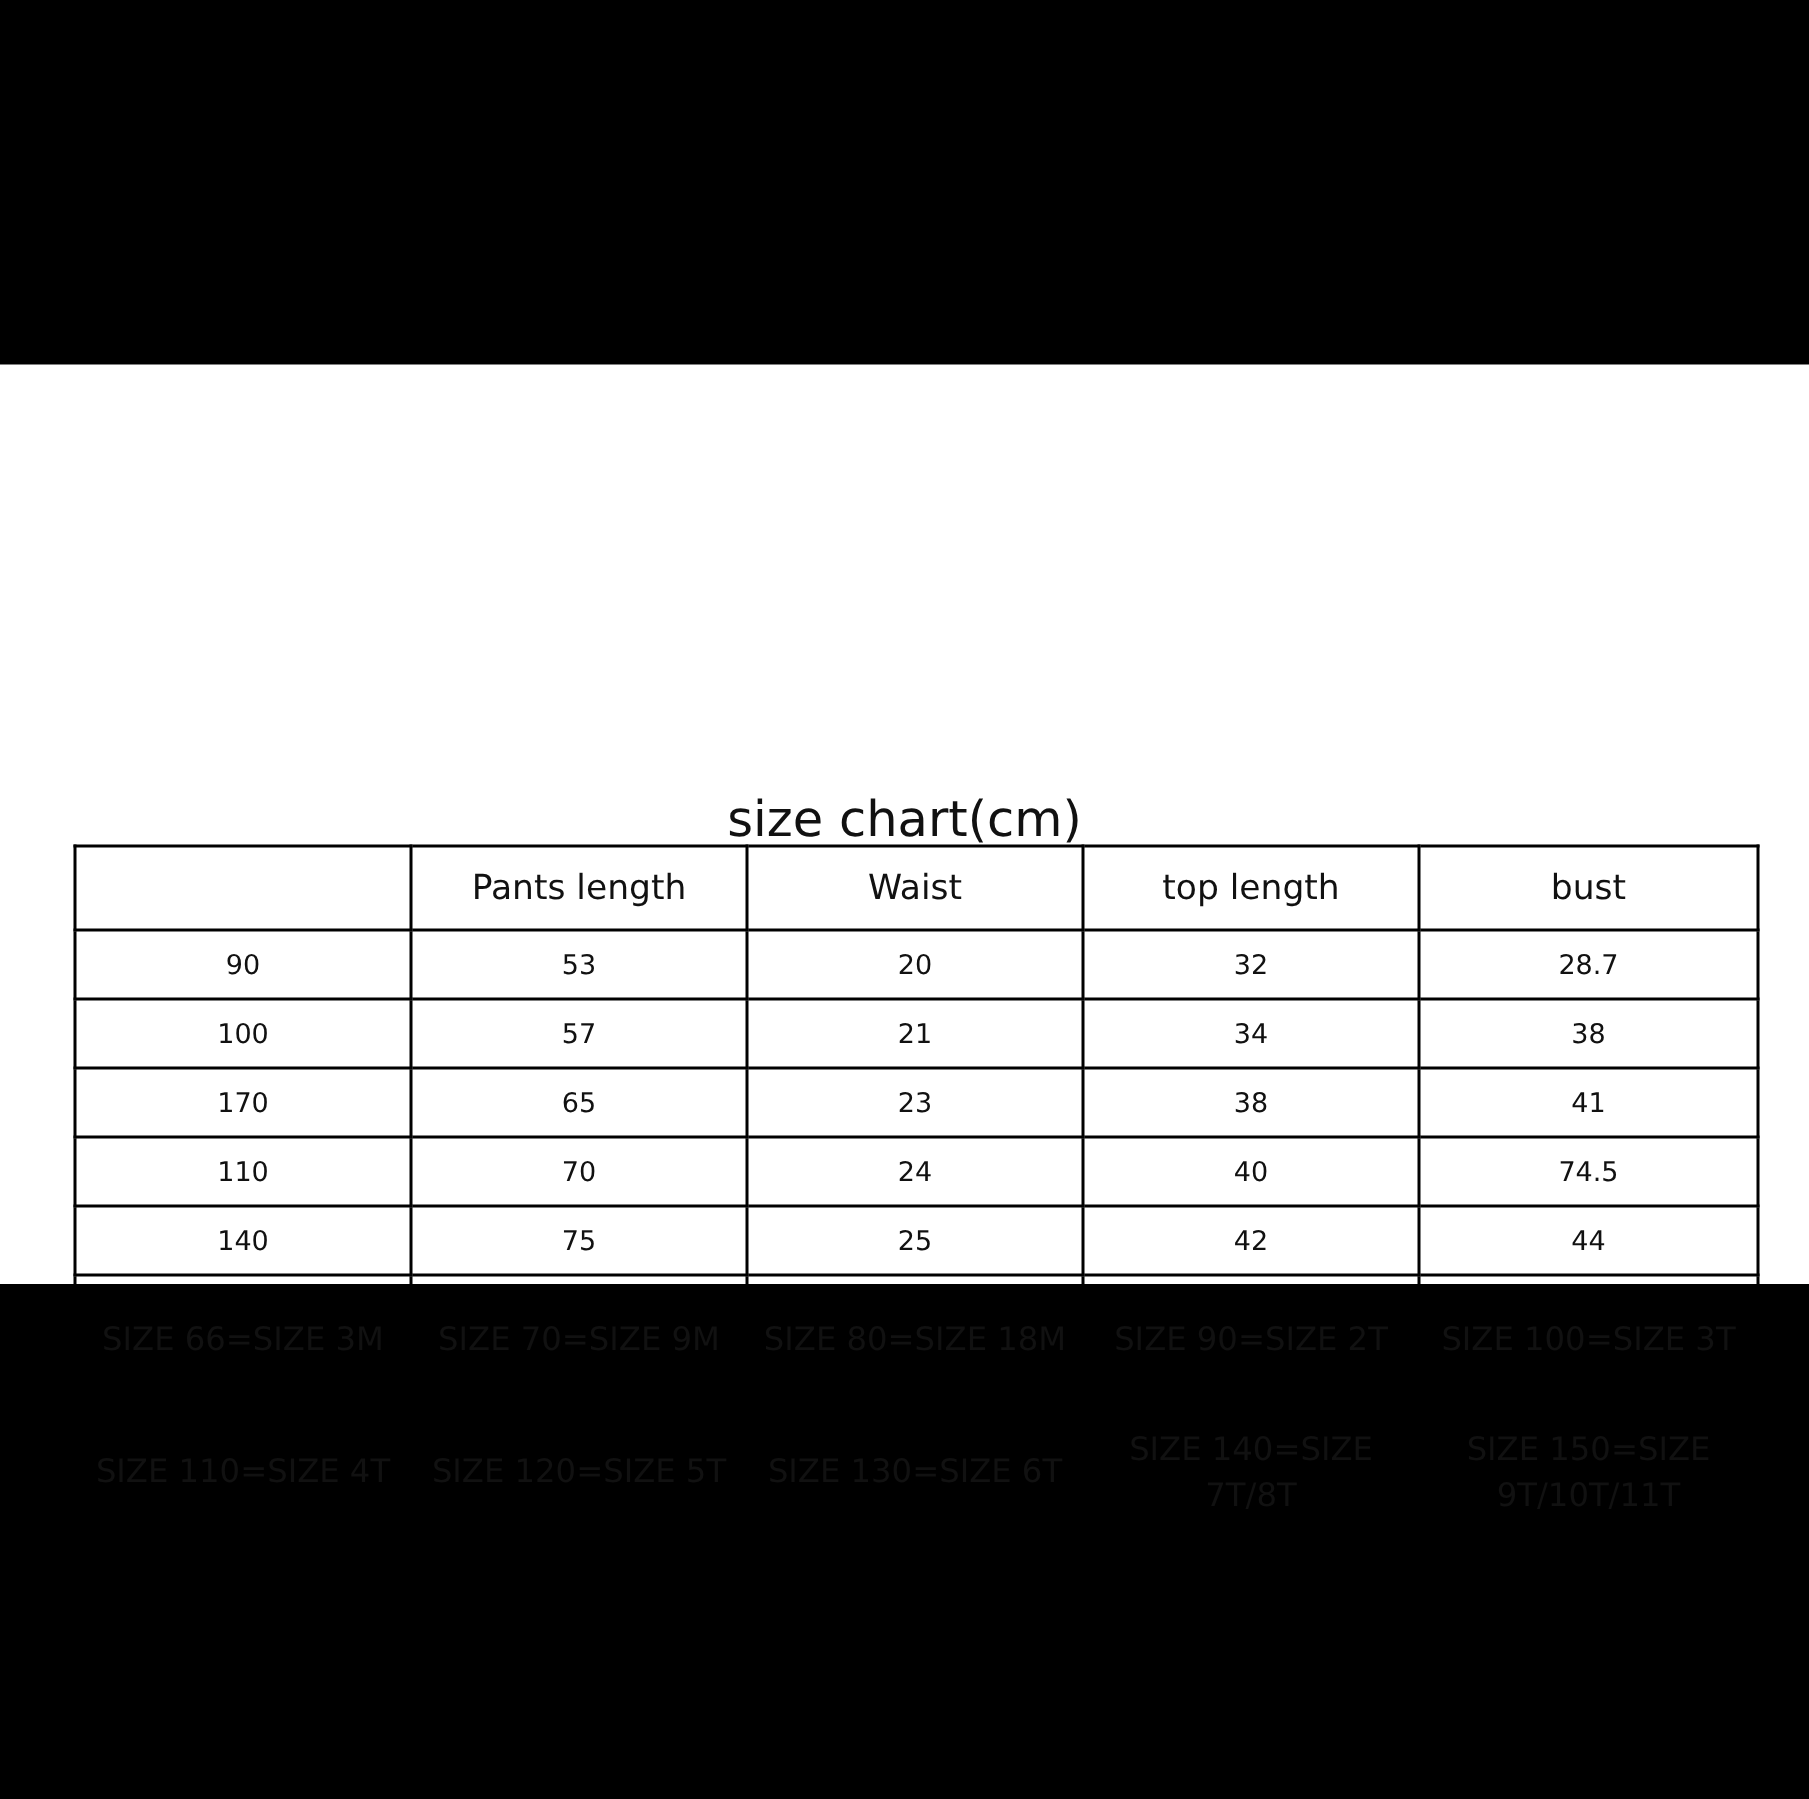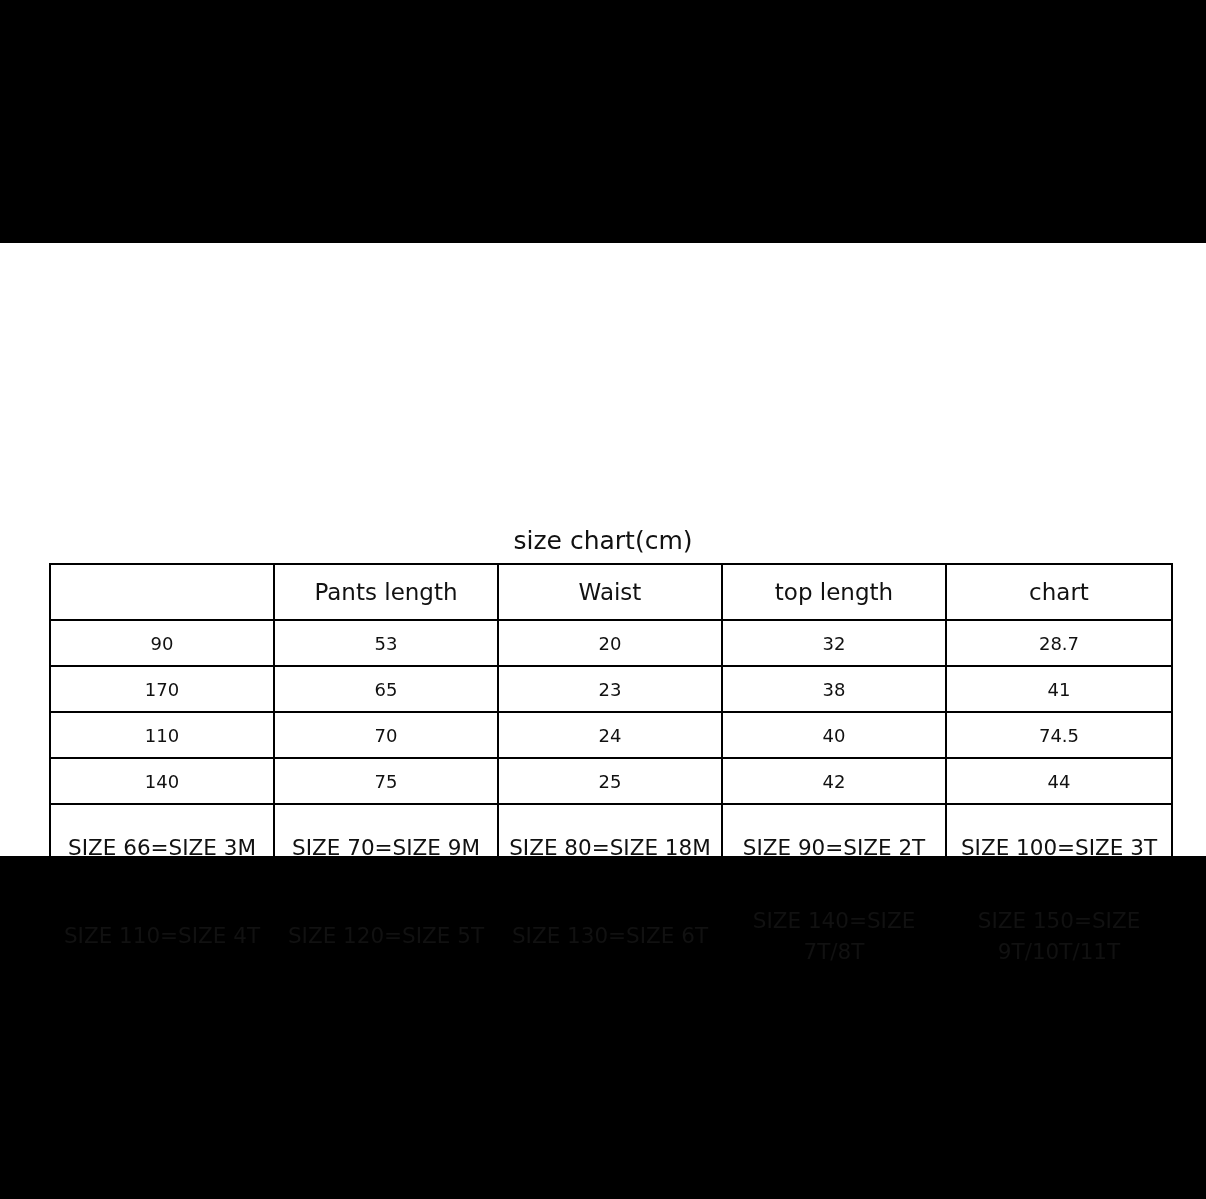--- a/index.html
+++ b/index.html
@@ -29,21 +29,21 @@
     width: 1206px;
     height: 613px;
     background: #ffffff;
   }
   #chart-title {
     position: absolute;
     left: 0;
     top: 283px;
     width: 1206px;
     text-align: center;
-    font-size: 25px;
+    font-size: 33px;
     color: #111111;
     font-family: "DejaVu Sans", sans-serif;
     letter-spacing: 0px;
   }
   #size-table {
     position: absolute;
     left: 49px;
     top: 320px;
     width: 1122px;
     border-collapse: collapse;
@@ -95,30 +95,37 @@
           <col class="c2">
           <col class="c3">
           <col class="c4">
       </colgroup>
       <thead>
         <tr>
           <th></th>
           <th>Pants length</th>
           <th>Waist</th>
           <th>top length</th>
-          <th>chart</th>
+          <th>bust</th>
         </tr>
       </thead>
       <tbody>
         <tr>
           <td>90</td>
           <td>53</td>
           <td>20</td>
           <td>32</td>
           <td>28.7</td>
+        </tr>
+        <tr>
+          <td>100</td>
+          <td>57</td>
+          <td>21</td>
+          <td>34</td>
+          <td>38</td>
         </tr>
         <tr>
           <td>170</td>
           <td>65</td>
           <td>23</td>
           <td>38</td>
           <td>41</td>
         </tr>
         <tr>
           <td>110</td>

